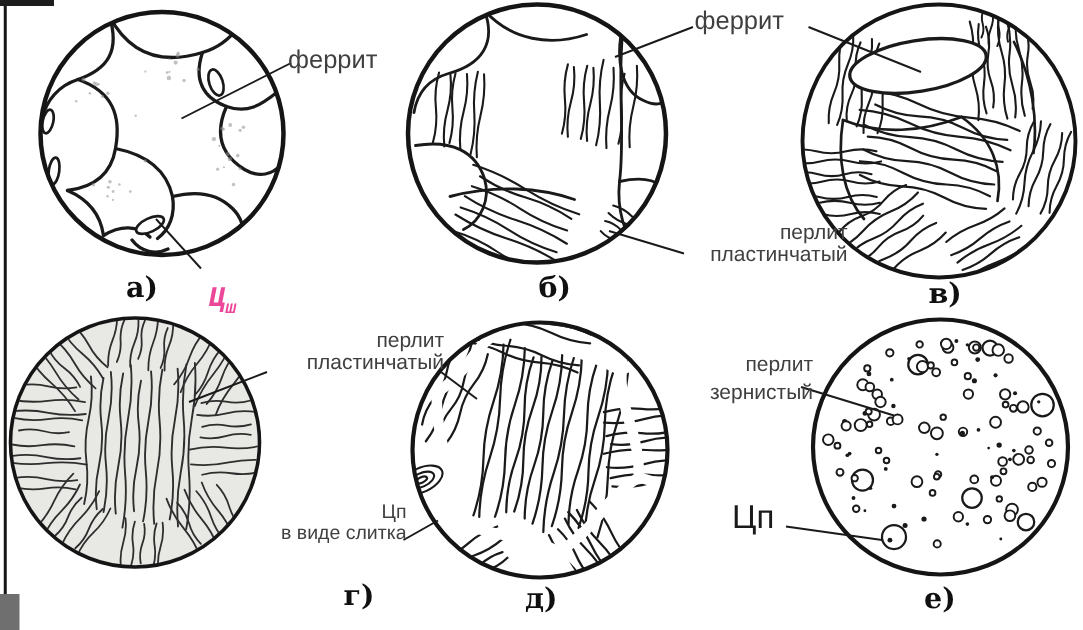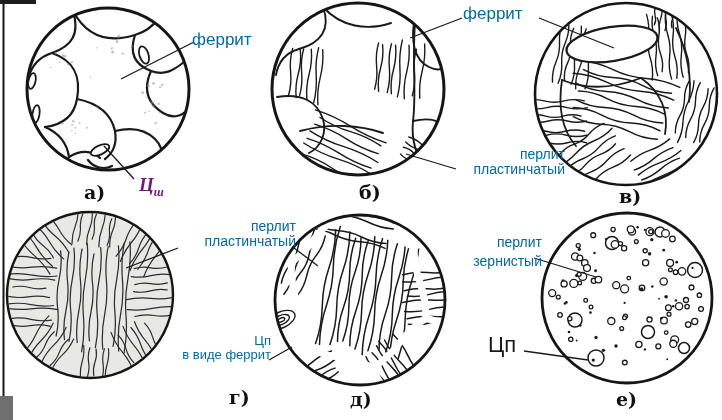--- a/index.html
+++ b/index.html
@@ -1,24 +1,24 @@
 <!DOCTYPE html>
 <html><head>
 <meta charset="utf-8">
 <style>
   html,body{margin:0;padding:0;background:#fff;}
   .stage{position:relative;width:722px;height:420px;background:#ffffff;overflow:hidden;
          font-family:"Liberation Sans",sans-serif;}
   .stage svg{position:absolute;left:0;top:0;}
-  .lbl{position:absolute;color:#0369a1;font-size:17px;white-space:nowrap;line-height:1.05;}
+  .lbl{position:absolute;color:#404040;font-size:17px;white-space:nowrap;line-height:1.05;}
   .lbl.two{white-space:normal;text-align:right;}
   .letter{position:absolute;color:#101010;font-family:"DejaVu Serif","Liberation Serif",serif;
           font-weight:bold;font-size:19px;white-space:nowrap;}
-  .cem{position:absolute;color:#701a75;font-family:Liberation Serif, serif;
-       font-weight:bold;font-style:italic;font-size:19px;white-space:nowrap;}
+  .cem{position:absolute;color:#ec4899;font-family:Liberation Mono, monospace;
+       font-weight:bold;font-style:italic;font-size:19px;white-space:nowrap;margin-top:14px;}
   .cem sub{font-size:12px;line-height:0;}
   .cem-e{position:absolute;color:#1a1a1a;font-size:22px;white-space:nowrap;}
 </style>
 </head>
 <body>
 
 <div class="stage">
 
   <svg id="art" width="722" height="420" viewBox="0 0 722 420">
       <clipPath id="clipA">
@@ -454,21 +454,21 @@
 
   <div class="cem" style="left:139px;top:174px;"><span>Ц</span><sub>ш</sub></div>
 
   <div class="lbl two" style="left:172px;top:219px;width:124px;font-size:14px;">
     <div>перлит</div>
     <div>пластинчатый</div>
   </div>
 
   <div class="lbl two" style="left:181px;top:334px;width:90px;font-size:13px;">
     <div>Цп</div>
-    <div>в виде феррит</div>
+    <div>в виде слитка</div>
   </div>
 
   <div class="lbl two" style="left:446px;top:233px;width:96px;font-size:14px;line-height:1.35;">
     <div>перлит</div>
     <div>зернистый</div>
   </div>
 
   <div class="cem-e" style="left:488px;top:332px;">Цп</div>
 
   <div class="letter" style="left:84px;top:181px;">а)</div>

